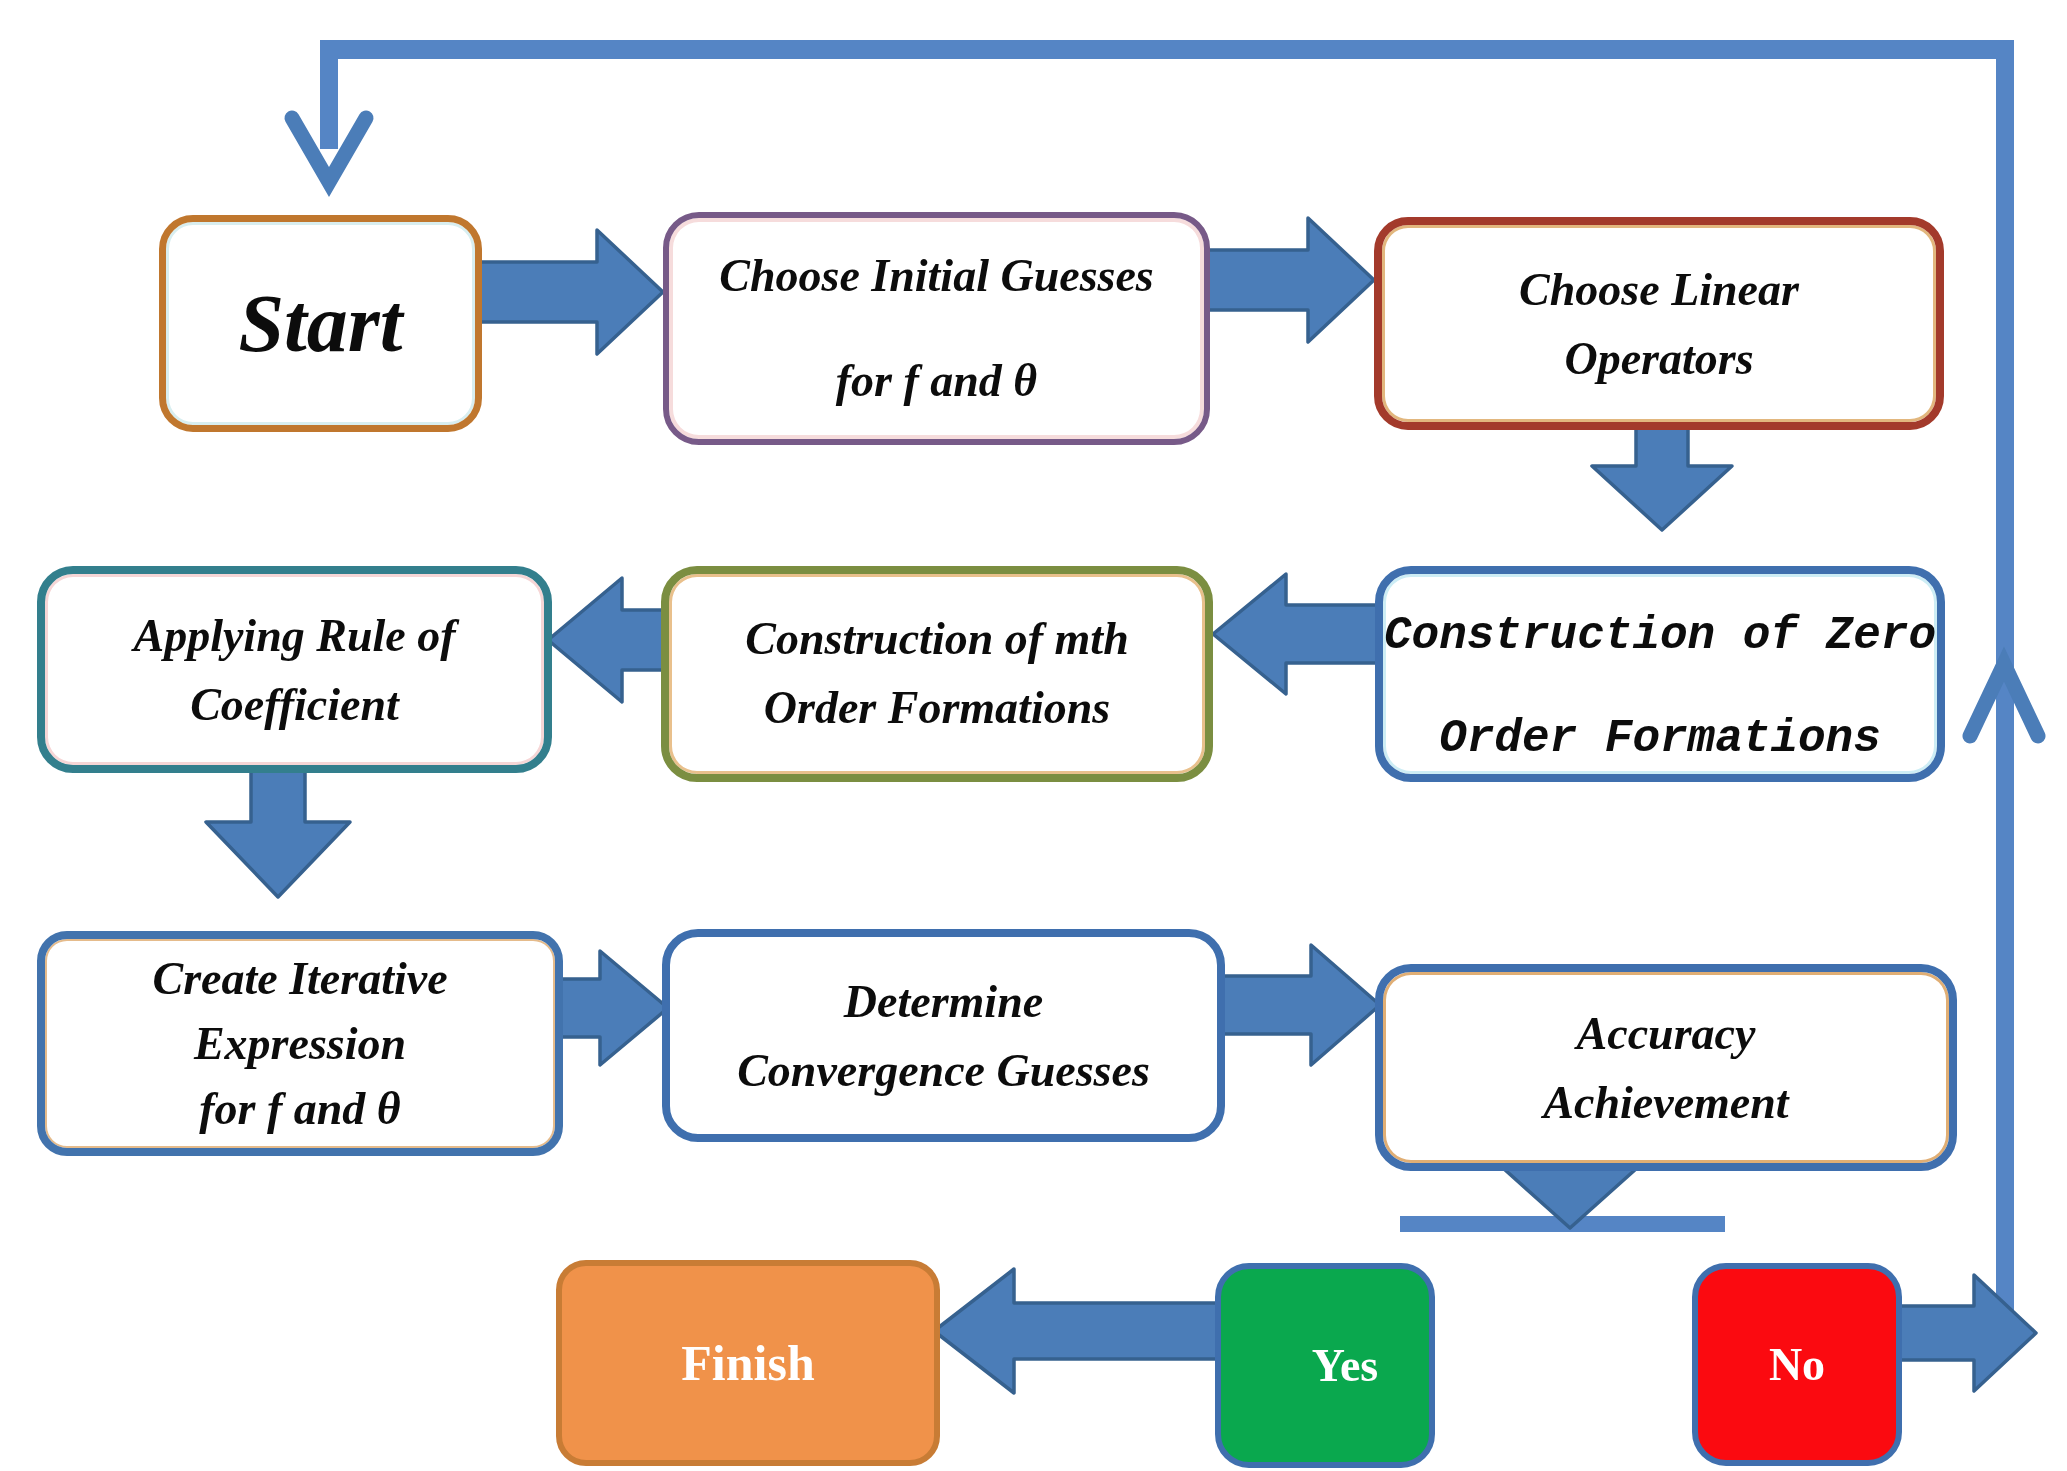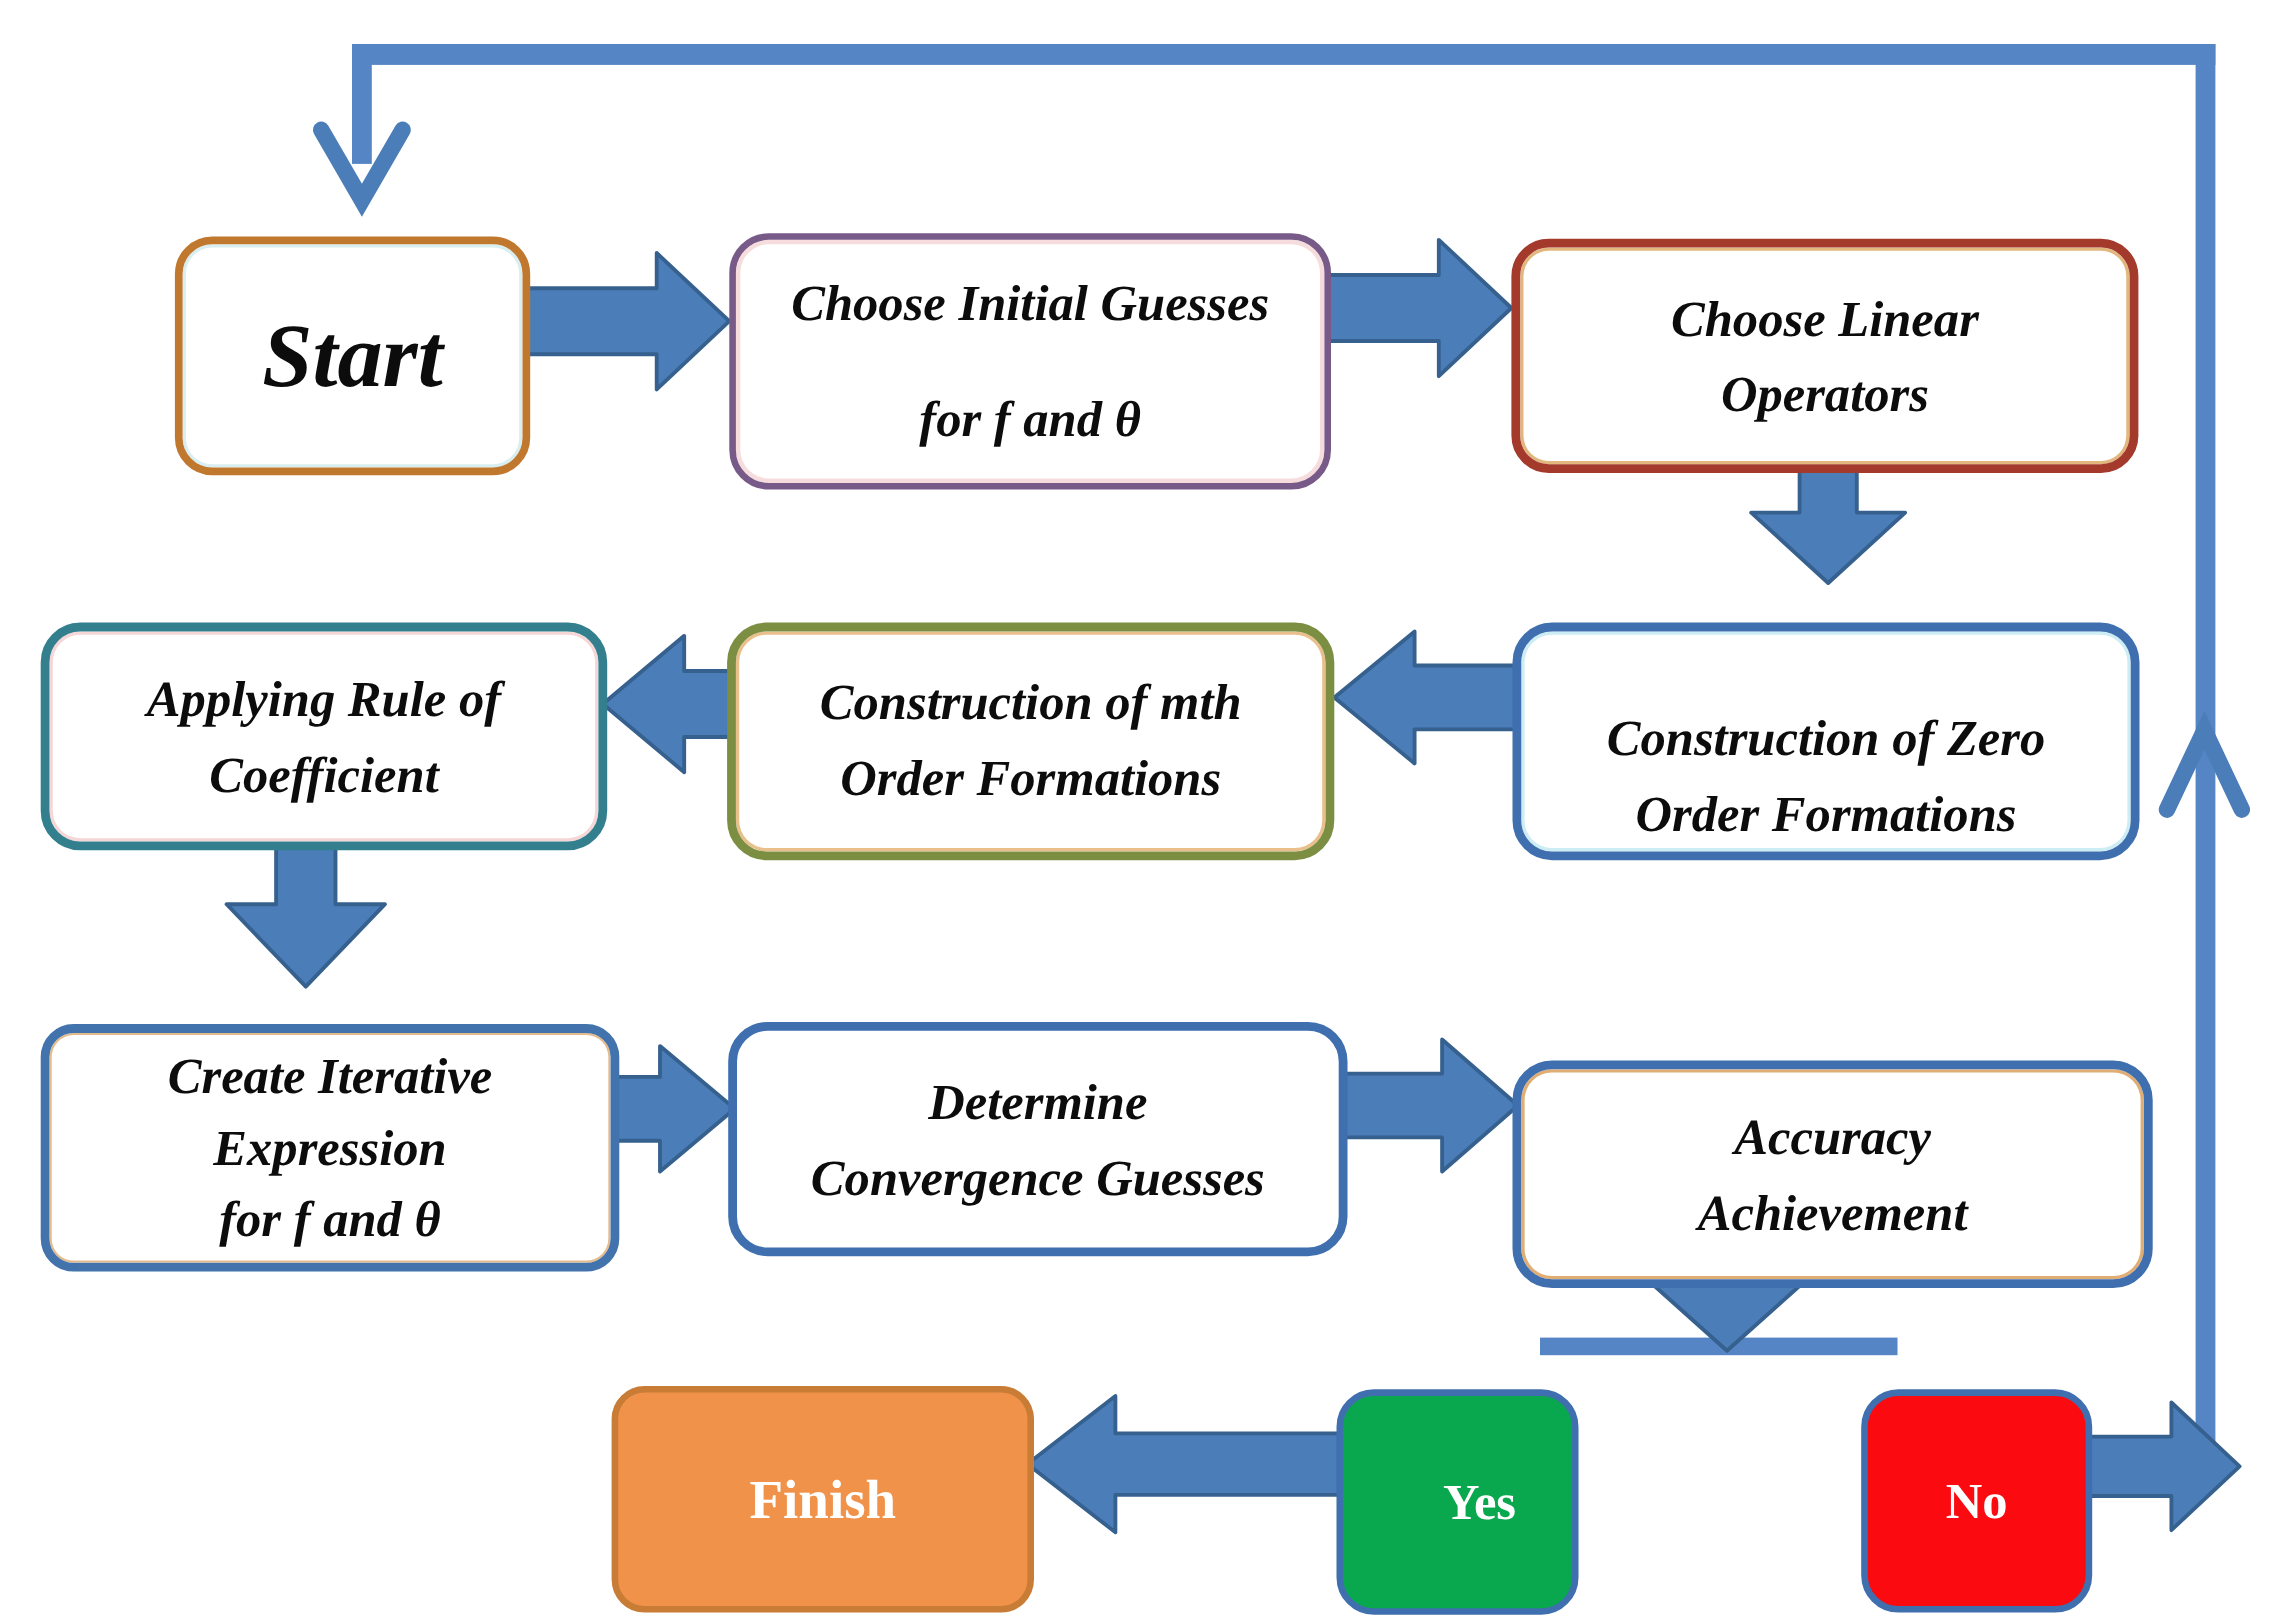--- a/index.html
+++ b/index.html
@@ -21,21 +21,21 @@
   .nl{width:100%;}
 
   .node-start{left:159px;top:179px;width:323px;height:217px;border-width:7px;border-radius:34px;
     font-size:82px;box-shadow:inset 0 0 0 3px #d8eef0;}
   .node-guesses{left:663px;top:176px;width:547px;height:233px;border-width:6px;border-radius:36px;
     box-shadow:inset 0 0 0 4px #f6dcdc;line-height:1.1;gap:10px;}
   .node-guesses .nl + .nl{margin-top:44px;}
   .node-linear{left:1374px;top:181px;width:570px;height:213px;border-width:8px;border-radius:34px;
     box-shadow:inset 0 0 0 3px #e2b77e;}
   .node-zero{left:1375px;top:530px;width:570px;height:216px;border-width:8px;border-radius:36px;
-    box-shadow:inset 0 0 0 3px #cdedf5;justify-content:flex-end;padding-top:28px;}
+    box-shadow:inset 0 0 0 3px #cdedf5;justify-content:space-between;padding-top:28px;font-family:Liberation Mono, monospace;}
   .node-mth{left:661px;top:530px;width:552px;height:216px;border-width:8px;border-radius:36px;
     box-shadow:inset 0 0 0 3px #e9c08c;justify-content:flex-start;padding-top:30px;}
   .node-rule{left:37px;top:530px;width:515px;height:207px;border-width:8px;border-radius:36px;
     box-shadow:inset 0 0 0 3px #f6d6d6;}
   .node-iterative{left:37px;top:895px;width:526px;height:225px;border-width:8px;border-radius:30px;
     box-shadow:inset 0 0 0 2px #e5bb8b;line-height:1.42;}
   .node-convergence{left:662px;top:893px;width:563px;height:213px;border-width:8px;border-radius:36px;}
   .node-accuracy{left:1375px;top:928px;width:582px;height:207px;border-width:8px;border-radius:36px;
     box-shadow:inset 0 0 0 3px #e0ae74;}
 

